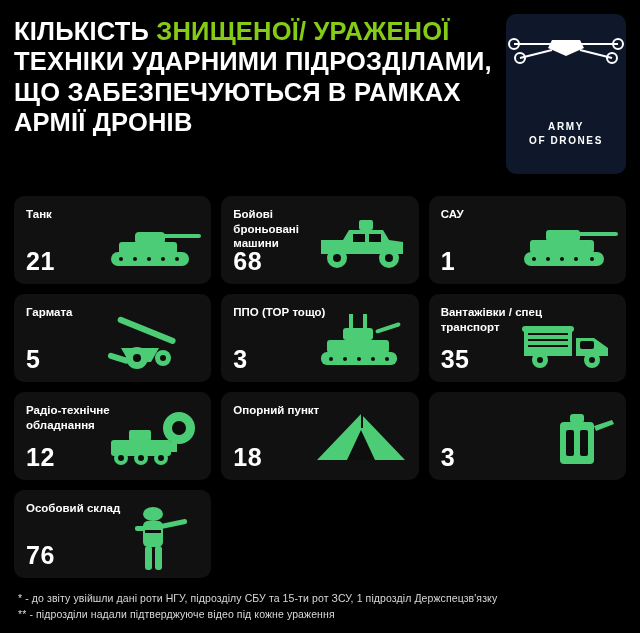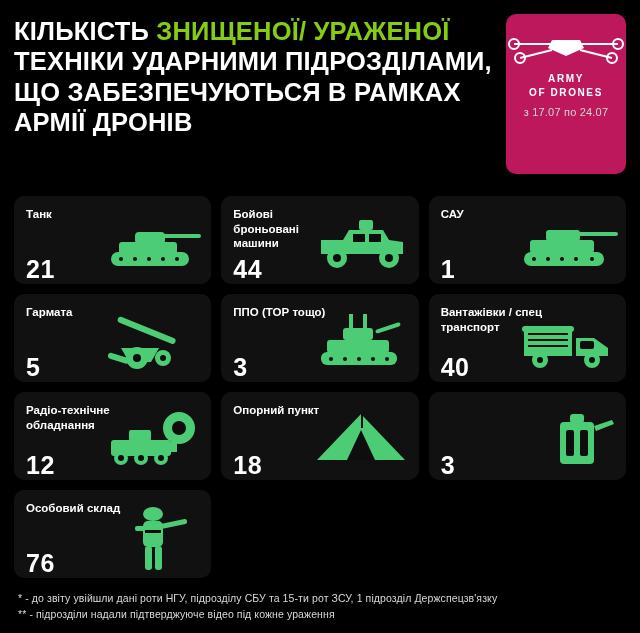--- a/index.html
+++ b/index.html
@@ -31,27 +31,28 @@
     font-weight: 700;
     letter-spacing: 0.2px;
     text-transform: uppercase;
     padding-top: 2px;
   }
   .title .hl { color: #84cc16; }
 
   .brand-card {
     width: 202px;
     height: 160px;
-    background: #be185d;
+    background: #0f172a;
     border-radius: 10px;
     display: flex;
     flex-direction: column;
     align-items: center;
     justify-content: flex-start;
     padding-top: 22px;
+    gap: 48px;
   }
   .drone-logo { width: 120px; height: 34px; display: block; }
   .brand-name {
     color: #ffffff;
     font-size: 10px;
     font-weight: 700;
     letter-spacing: 1.6px;
     text-align: center;
     line-height: 1.35;
     margin-top: 2px;
@@ -90,21 +91,21 @@
     font-size: 11.5px;
     font-weight: 600;
     line-height: 1.28;
     max-width: 60%;
     position: relative;
     z-index: 2;
   }
   .cell-value {
     position: absolute;
     left: 12px;
-    bottom: 0;
+    bottom: 8px;
     color: #ffffff;
     font-size: 25px;
     font-weight: 700;
     letter-spacing: 0.5px;
     z-index: 2;
   }
   .cell-icon {
     position: absolute;
     right: 6px;
     bottom: 4px;
@@ -188,21 +189,21 @@
             <circle cx="48" cy="51" r="2"></circle>
               <circle cx="62" cy="51" r="2"></circle>
             <circle cx="76" cy="51" r="2"></circle>
           </g>
         </svg>
       </div>
     </div>
 
     <div class="cell">
       <div class="cell-label">Бойові броньовані машини</div>
-      <div class="cell-value">44</div>
+      <div class="cell-value">68</div>
       <div class="cell-icon">
         <svg viewBox="0 0 104 72">
           <g fill="#4fd37a">
             <path d="M12 46 L12 32 L34 32 L40 22 L74 22 L80 32 L94 34 L94 46 Z"></path>
             <rect x="50" y="12" width="14" height="10" rx="2"></rect>
             <circle cx="28" cy="50" r="10"></circle>
               <circle cx="80" cy="50" r="10"></circle>
           </g>
           <g fill="#0e0e0e">
             <circle cx="28" cy="50" r="4"></circle>
@@ -285,21 +286,21 @@
             <circle cx="50" cy="53" r="2"></circle>
               <circle cx="64" cy="53" r="2"></circle>
             <circle cx="78" cy="53" r="2"></circle>
           </g>
         </svg>
       </div>
     </div>
 
     <div class="cell">
       <div class="cell-label">Вантажівки / спец транспорт</div>
-      <div class="cell-value">40</div>
+      <div class="cell-value">35</div>
       <div class="cell-icon">
         <svg viewBox="0 0 104 72">
           <g fill="#4fd37a">
             <path d="M8 24 L56 24 L56 50 L8 50 Z"></path>
             <path d="M60 32 L78 32 L92 42 L92 50 L60 50 Z"></path>
             <rect x="6" y="20" width="52" height="6" rx="3"></rect>
           </g>
           <g fill="#0e0e0e">
             <rect x="64" y="35" width="14" height="8" rx="2"></rect>
             <path d="M12 28 h40 M12 34 h40 M12 40 h40" stroke="#0e0e0e" stroke-width="2"></path>

